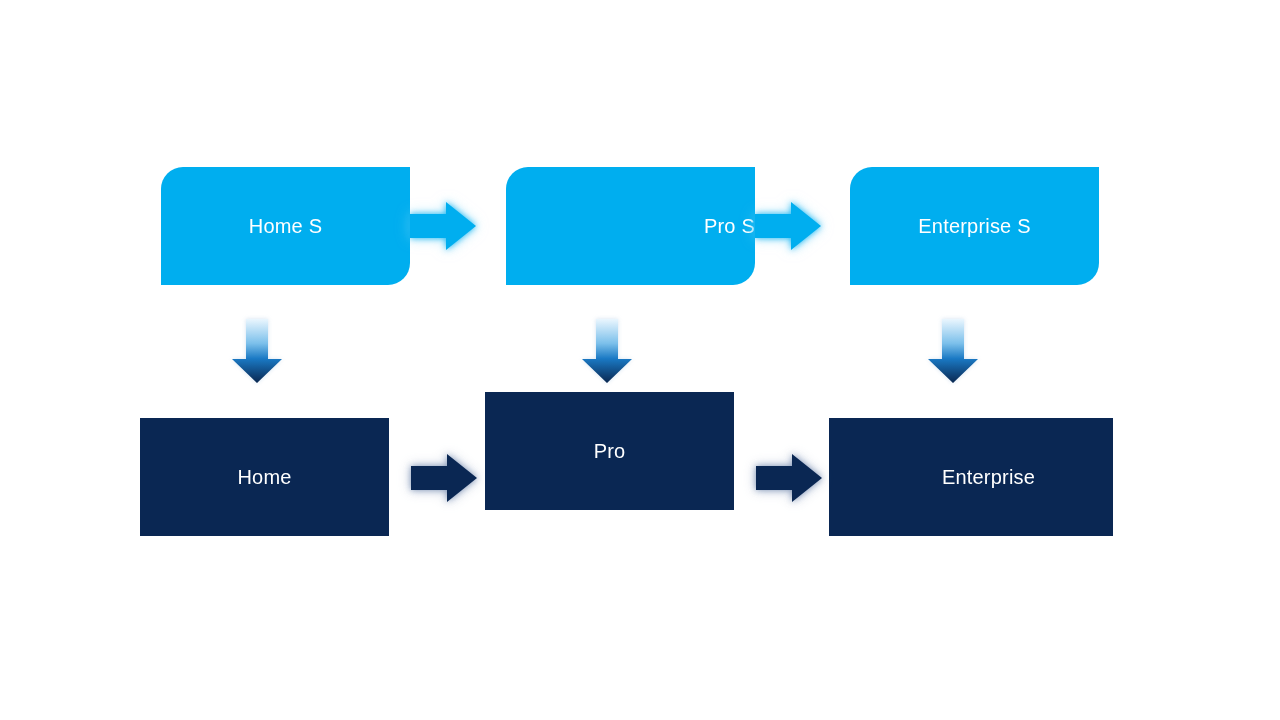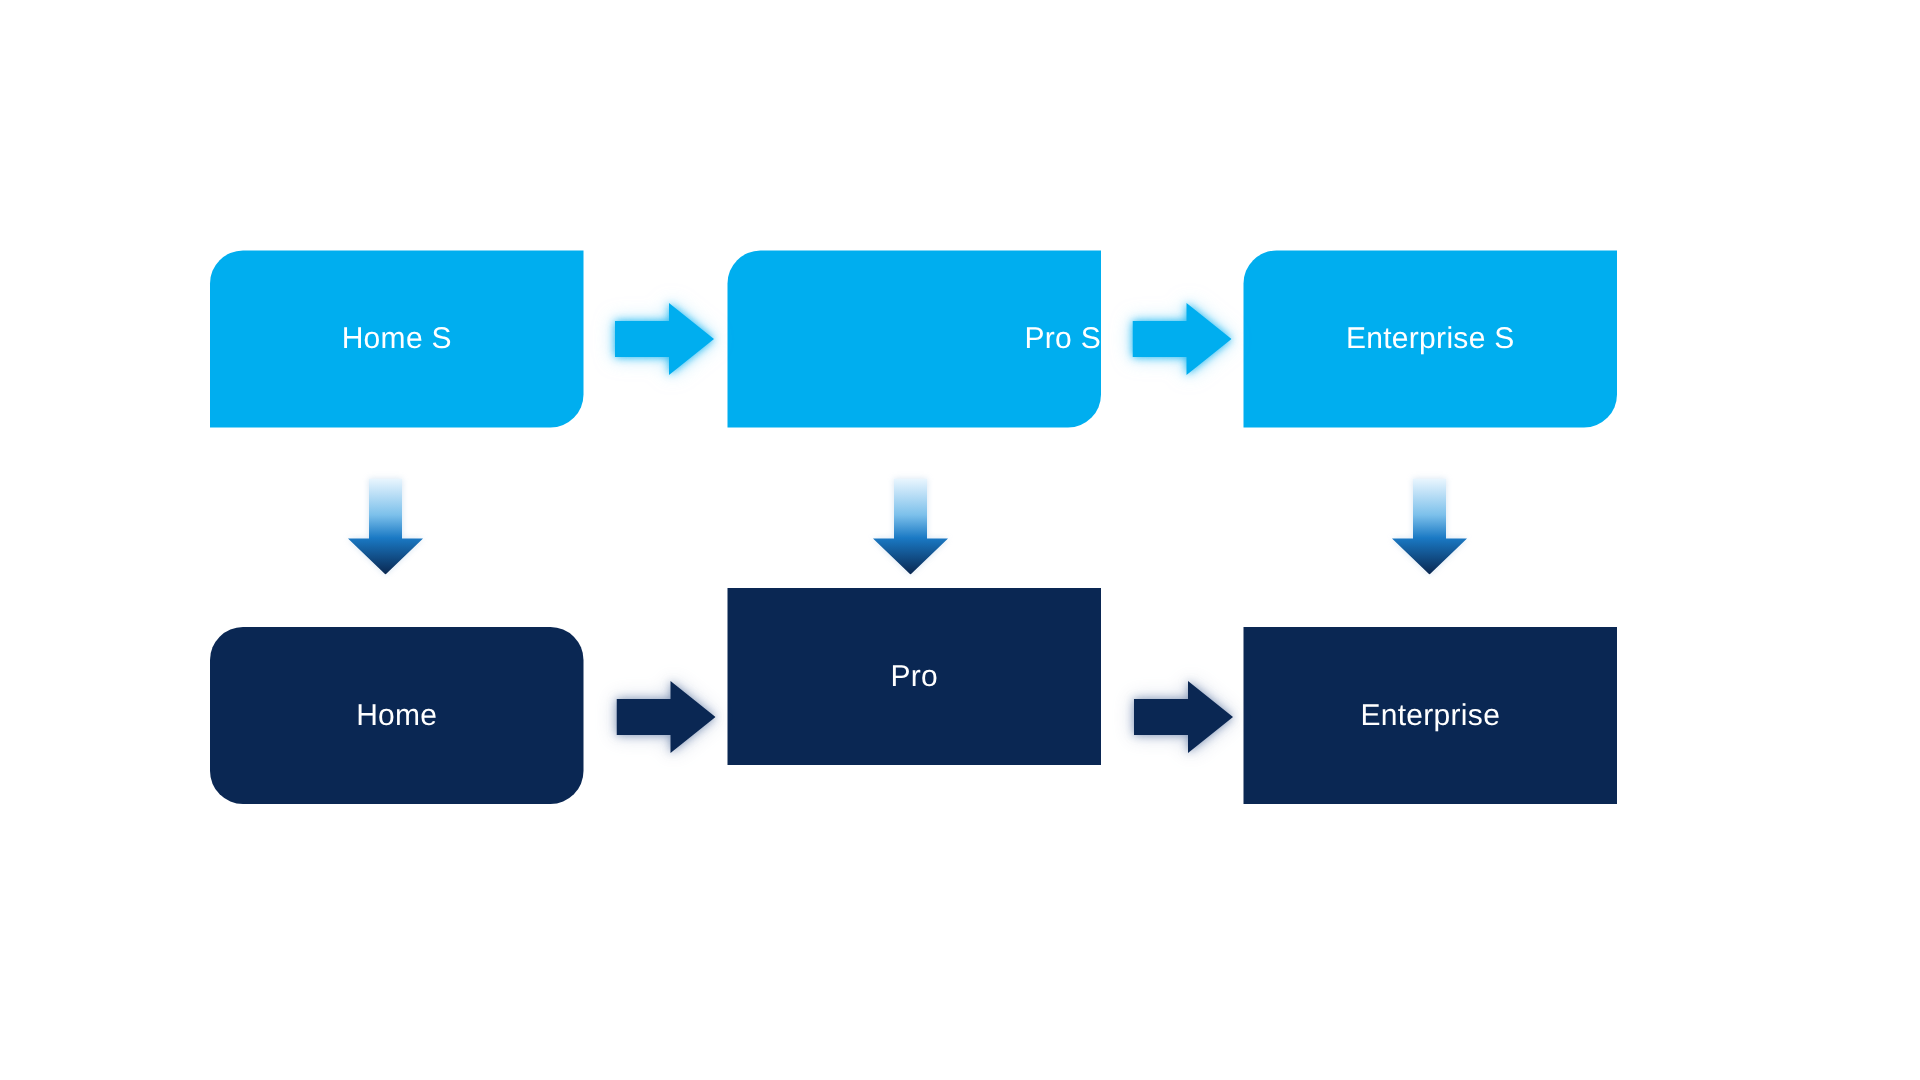--- a/index.html
+++ b/index.html
@@ -23,33 +23,34 @@
     align-items: center;
     justify-content: center;
     color: #ffffff;
     font-size: 20px;
     font-weight: 400;
     letter-spacing: 0.2px;
   }
   .node--light {
     background: #00AEEF;
     border-radius: 22px 0 22px 0;
+    margin-left: 21px;
   }
   .node--dark {
     background: #0A2753;
     border-radius: 0;
   }
   
   .pos-top-1 { left: 140px; top: 167px; }
   .pos-top-2 { left: 485px; top: 167px; justify-content: flex-end; }
   .pos-top-3 { left: 829px; top: 167px; }
   
-  .pos-bot-1 { left: 140px; top: 418px; border-radius: 22px; }
+  .pos-bot-1 { left: 140px; top: 418px; }
   .pos-bot-2 { left: 485px; top: 392px; }
-  .pos-bot-3 { left: 829px; top: 418px; }
+  .pos-bot-3 { left: 829px; top: 418px; padding-left: 35px; }
 
   .arrow { position: absolute; display: block; }
 
   .arrow-h--light {
     filter: drop-shadow(0 0 3px rgba(0, 174, 239, 0.85))
             drop-shadow(0 0 6px rgba(125, 214, 250, 0.55));
   }
   .arrow-h--dark {
     filter: drop-shadow(0 0 3px rgba(98, 122, 162, 0.7))
             drop-shadow(0 0 6px rgba(136, 156, 190, 0.45));

